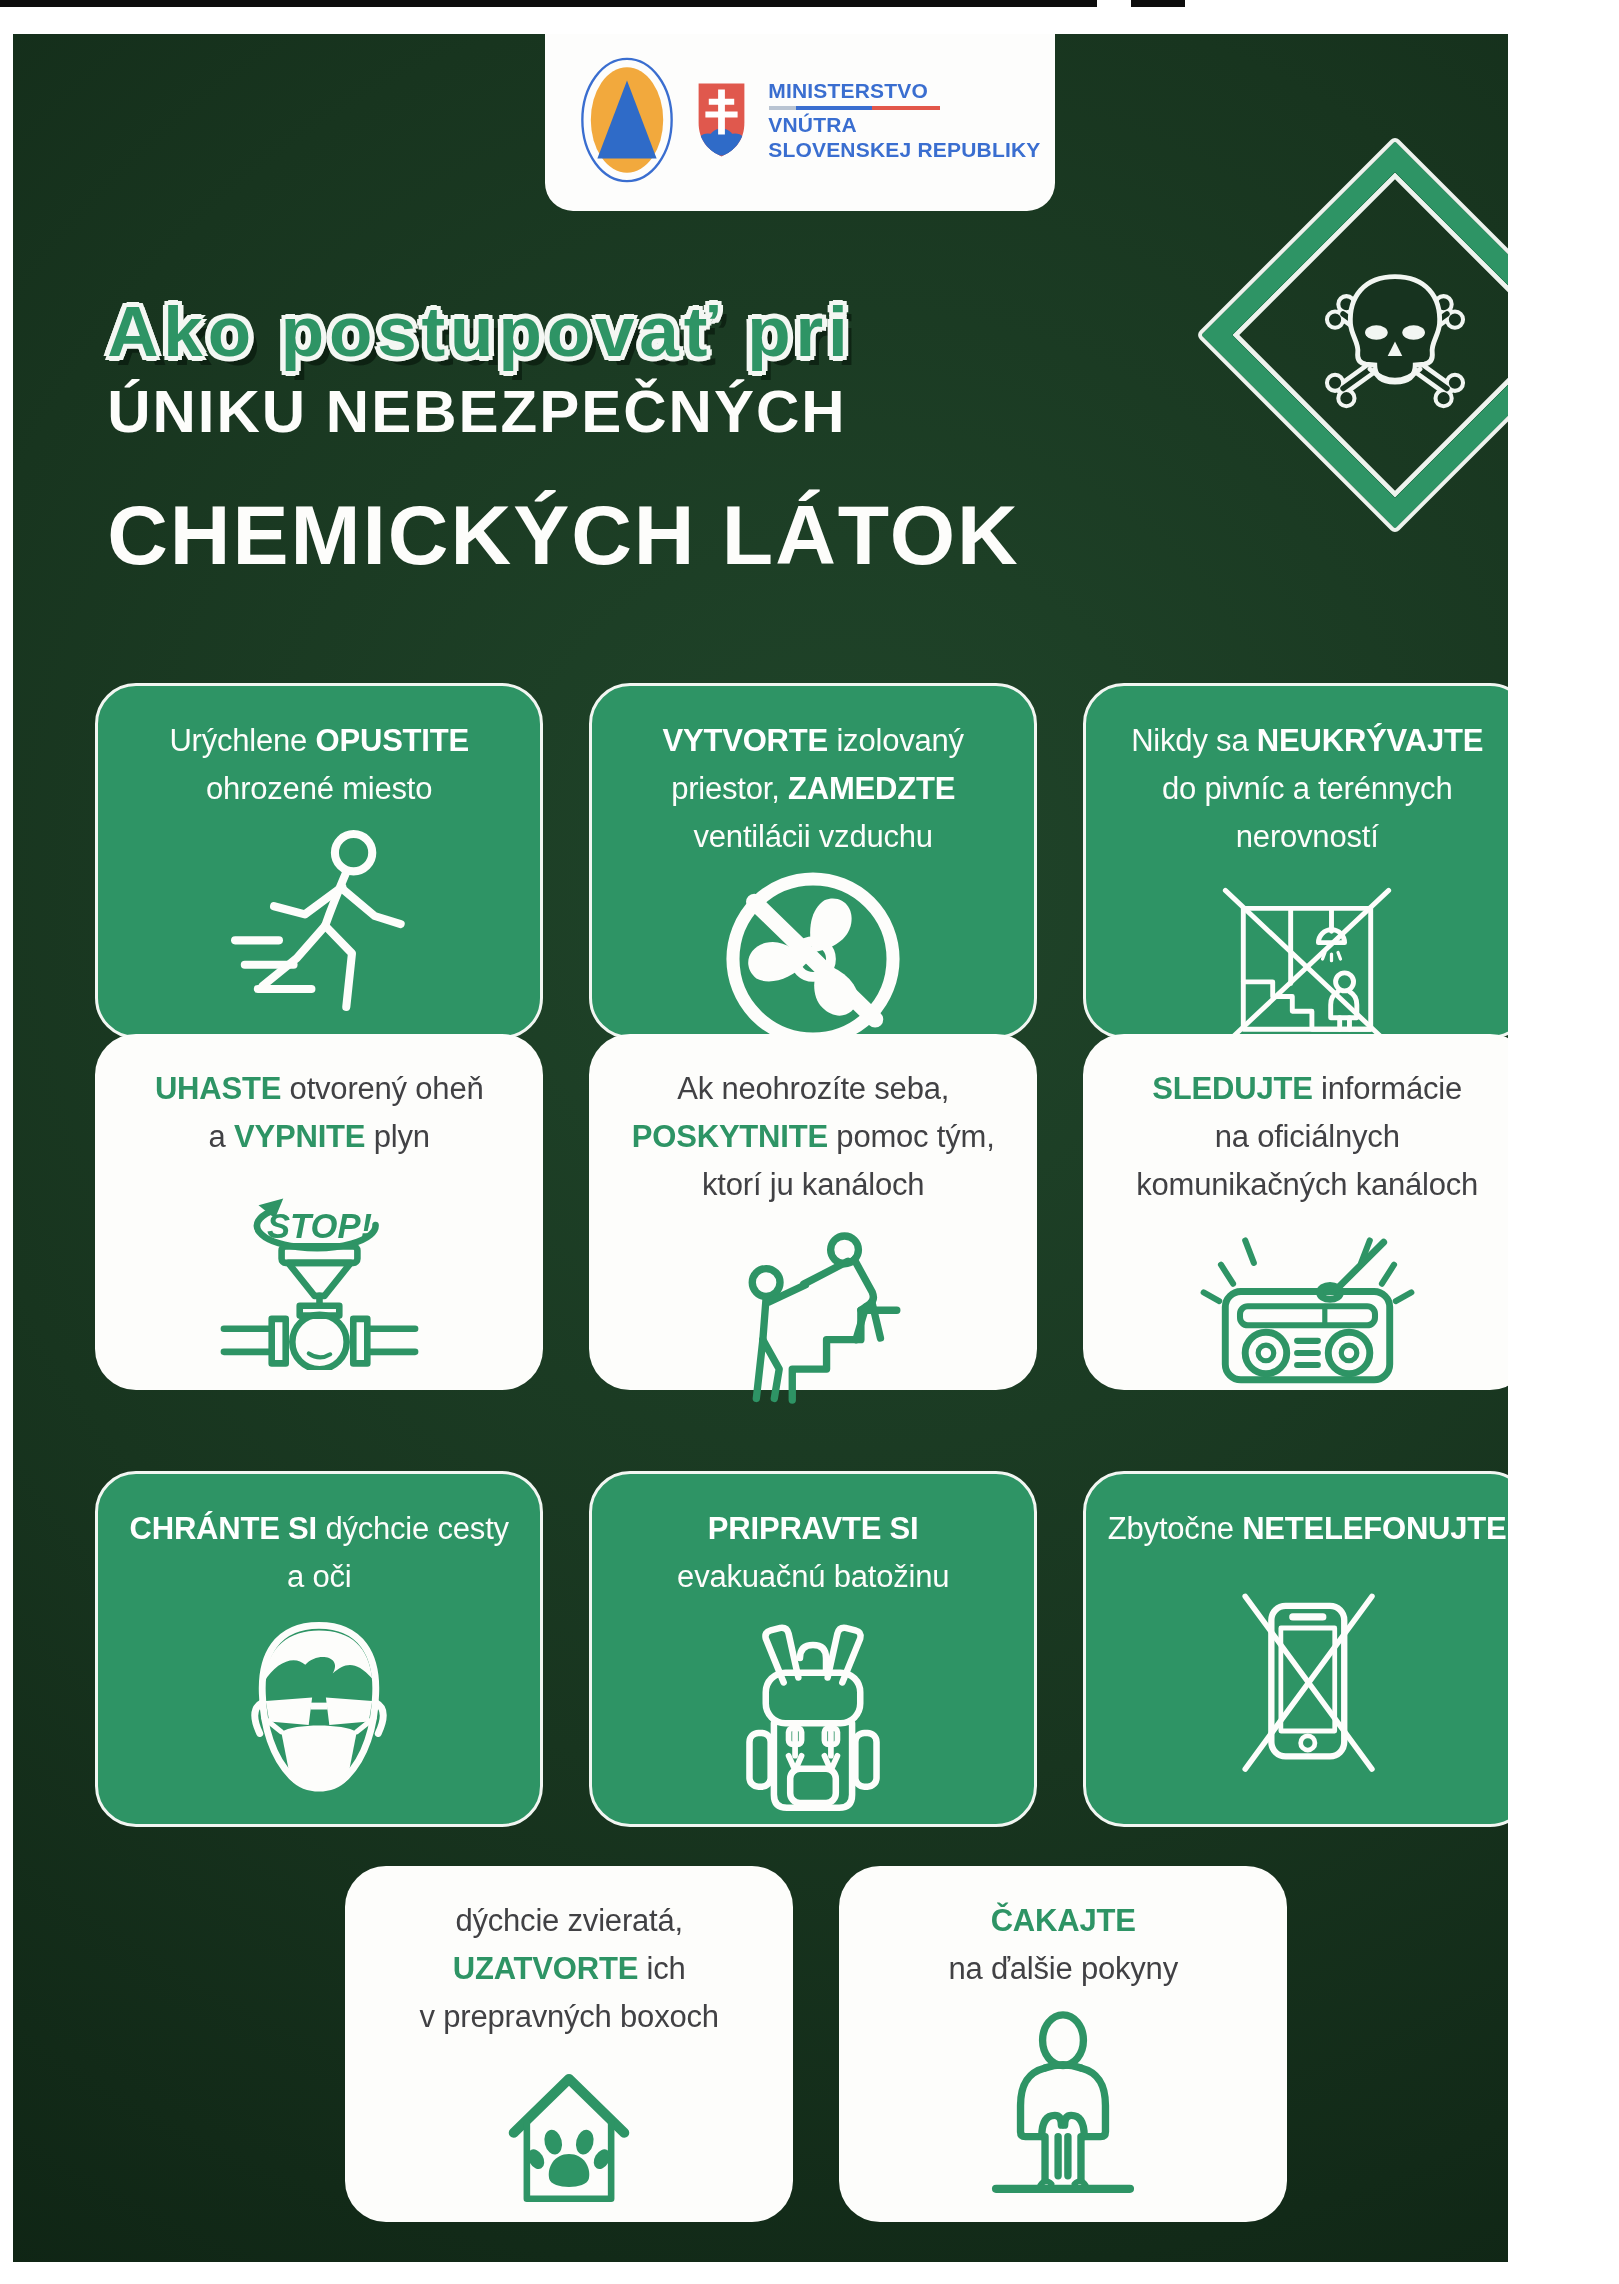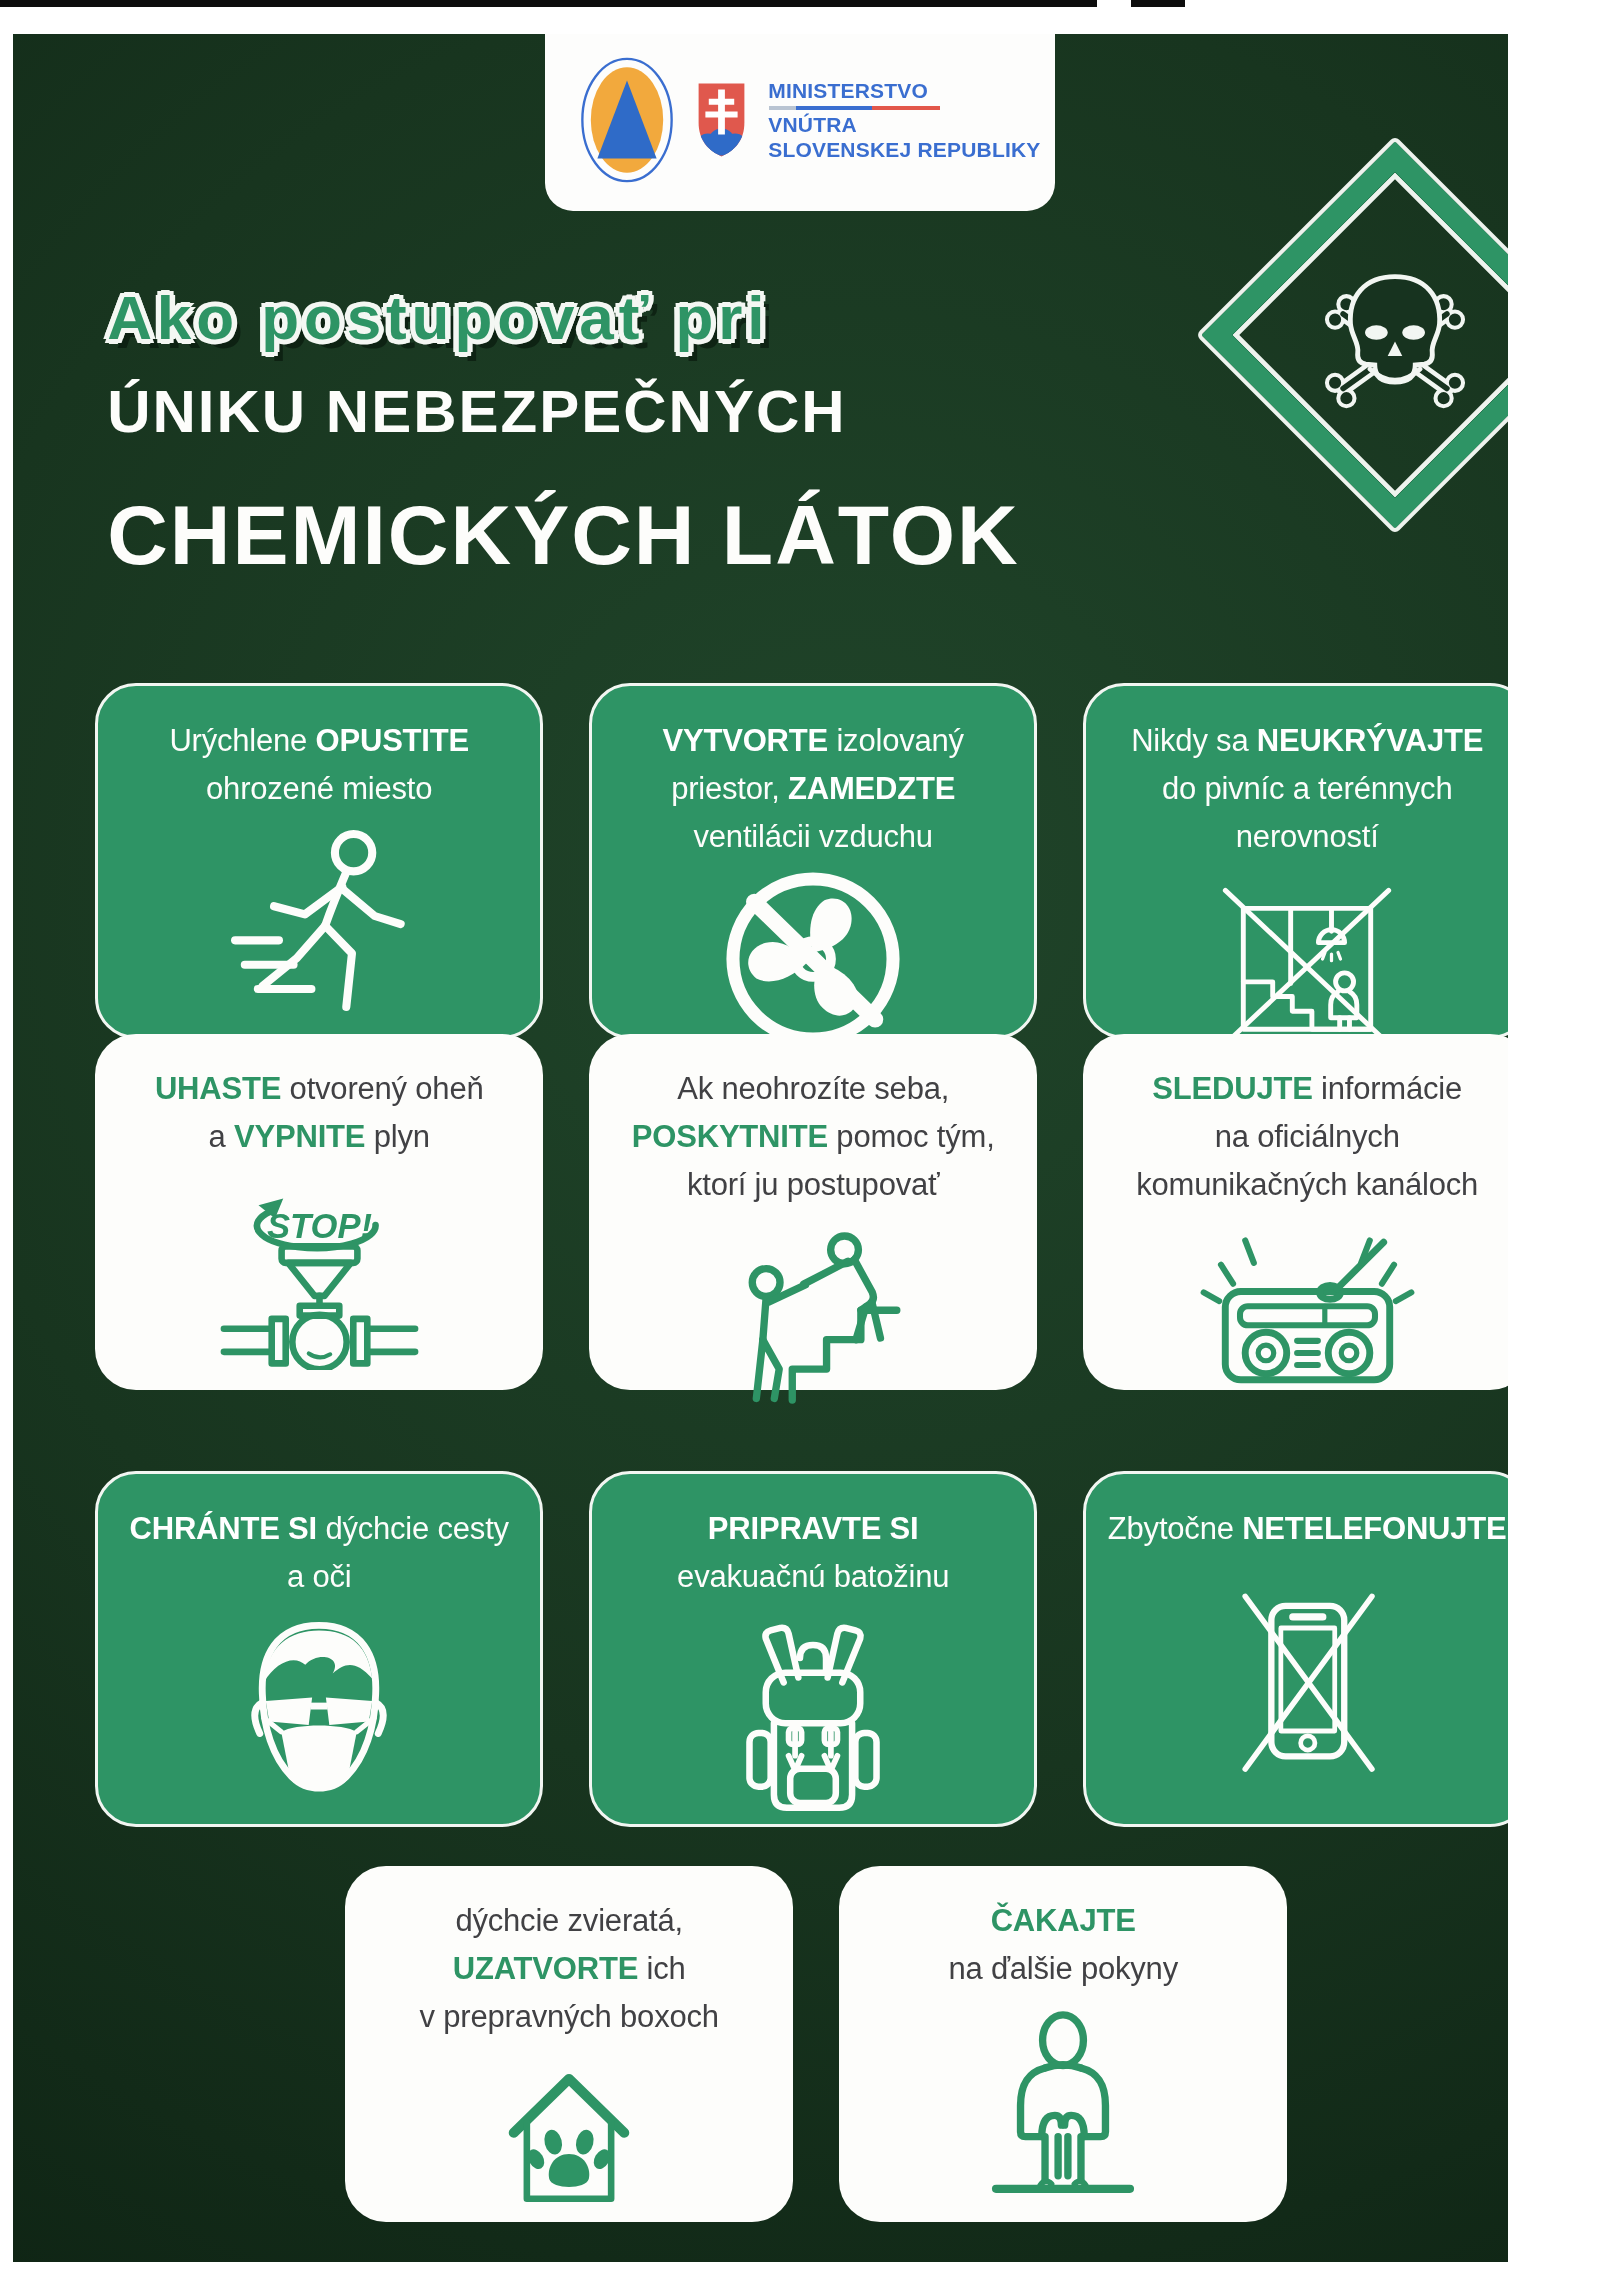--- a/index.html
+++ b/index.html
@@ -17,21 +17,21 @@
   .flag-underline{width:171px;height:4.4px;margin:2.4px 0 3.4px 1px;
                   background:linear-gradient(90deg,#b9c4d2 0 16%,#3a6ed0 16% 60%,#e2574a 60% 100%);}
   
   #diamond{position:absolute;left:1245px;top:164px;width:230px;height:230px;transform:rotate(45deg);
            border:22.5px solid #2e9465;outline:4.9px solid #eef3ee;box-shadow:inset 0 0 0 4.9px #eef3ee;
            border-radius:2px;}
   #diamond .skull-wrap{position:absolute;inset:0;display:flex;align-items:center;justify-content:center;
            transform:rotate(-45deg);}
   
   .title-line{position:absolute;left:94px;white-space:nowrap;}
-  #title1{top:248px;font-size:62px;font-weight:bold;letter-spacing:4.9px;color:#2e9465;
+  #title1{top:257px;font-size:71px;font-weight:bold;letter-spacing:4.9px;color:#2e9465;
           text-shadow:-3.9px -3.9px 0 #f4f7f3, 3.9px -3.9px 0 #f4f7f3, -3.9px 3.9px 0 #f4f7f3, 3.9px 3.9px 0 #f4f7f3,
                       -5.4px 0 0 #f4f7f3, 5.4px 0 0 #f4f7f3, 0 -5.4px 0 #f4f7f3, 0 5.4px 0 #f4f7f3,
                       8.8px 8.8px 0 rgba(4,16,8,.55);}
   #title2{top:343px;font-size:60px;font-weight:bold;letter-spacing:2px;color:#fdfdfb;}
   #title3{top:453px;font-size:84px;font-weight:bold;letter-spacing:2px;color:#fdfdfb;}
   
   .row{position:absolute;left:82px;display:flex;gap:46px;}
   #row1{top:649px;} #row2{top:1000px;justify-content:flex-end;} #row3{top:1437px;}
   #row4{top:1832px;left:332px;}
   .card{width:448px;height:356px;border-radius:41px;box-sizing:border-box;display:flex;
@@ -201,21 +201,21 @@
             <rect x="171" y="188" width="17" height="54"></rect>
             <circle cx="130" cy="216" r="33"></circle>
             <path d="M117 230 Q130 239 143 231" stroke-width="5"></path>
           </svg>
         </div>
       </article>
       <article class="card white">
         <div class="card-text">
             <div><span>Ak neohrozíte seba,</span></div>
             <div><span class="strong">POSKYTNITE</span><span> pomoc tým,</span></div>
-            <div><span>ktorí ju postupovať</span></div>
+            <div><span>ktorí ju kanáloch</span></div>
           </div>
         <div class="card-icon">
           <svg width="215" height="196" viewBox="0 0 260 240" fill="none" stroke="currentColor" stroke-width="9" stroke-linecap="round" stroke-linejoin="round">
             <path d="M104 234 V196 H146 V160 H188 V124 H232"></path>
             <circle cx="168" cy="50" r="17"></circle>
             <path d="M180 62 L202 102 Q206 112 198 117 L188 124"></path>
             <path d="M172 64 L118 92"></path>
             <path d="M194 120 L182 160 M202 116 L212 158"></path>
             <circle cx="72" cy="90" r="17"></circle>
             <path d="M72 108 L68 160"></path>

